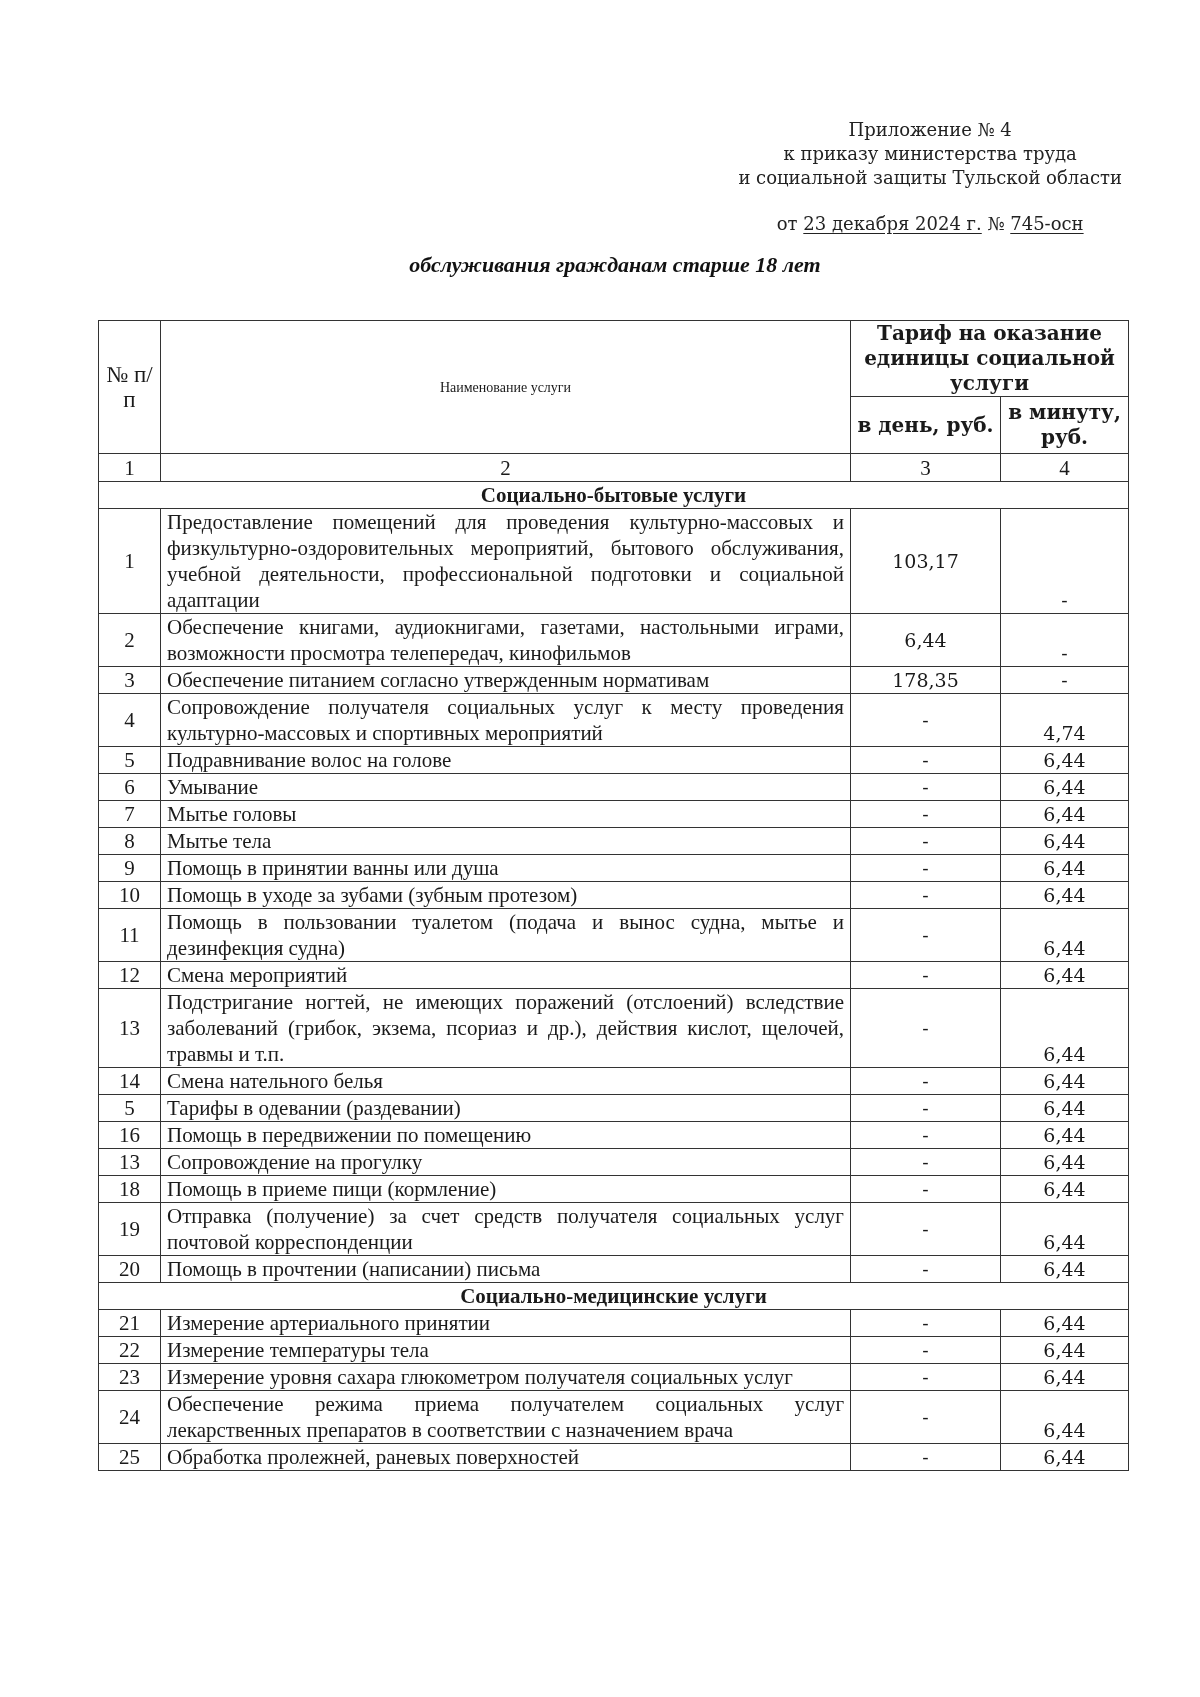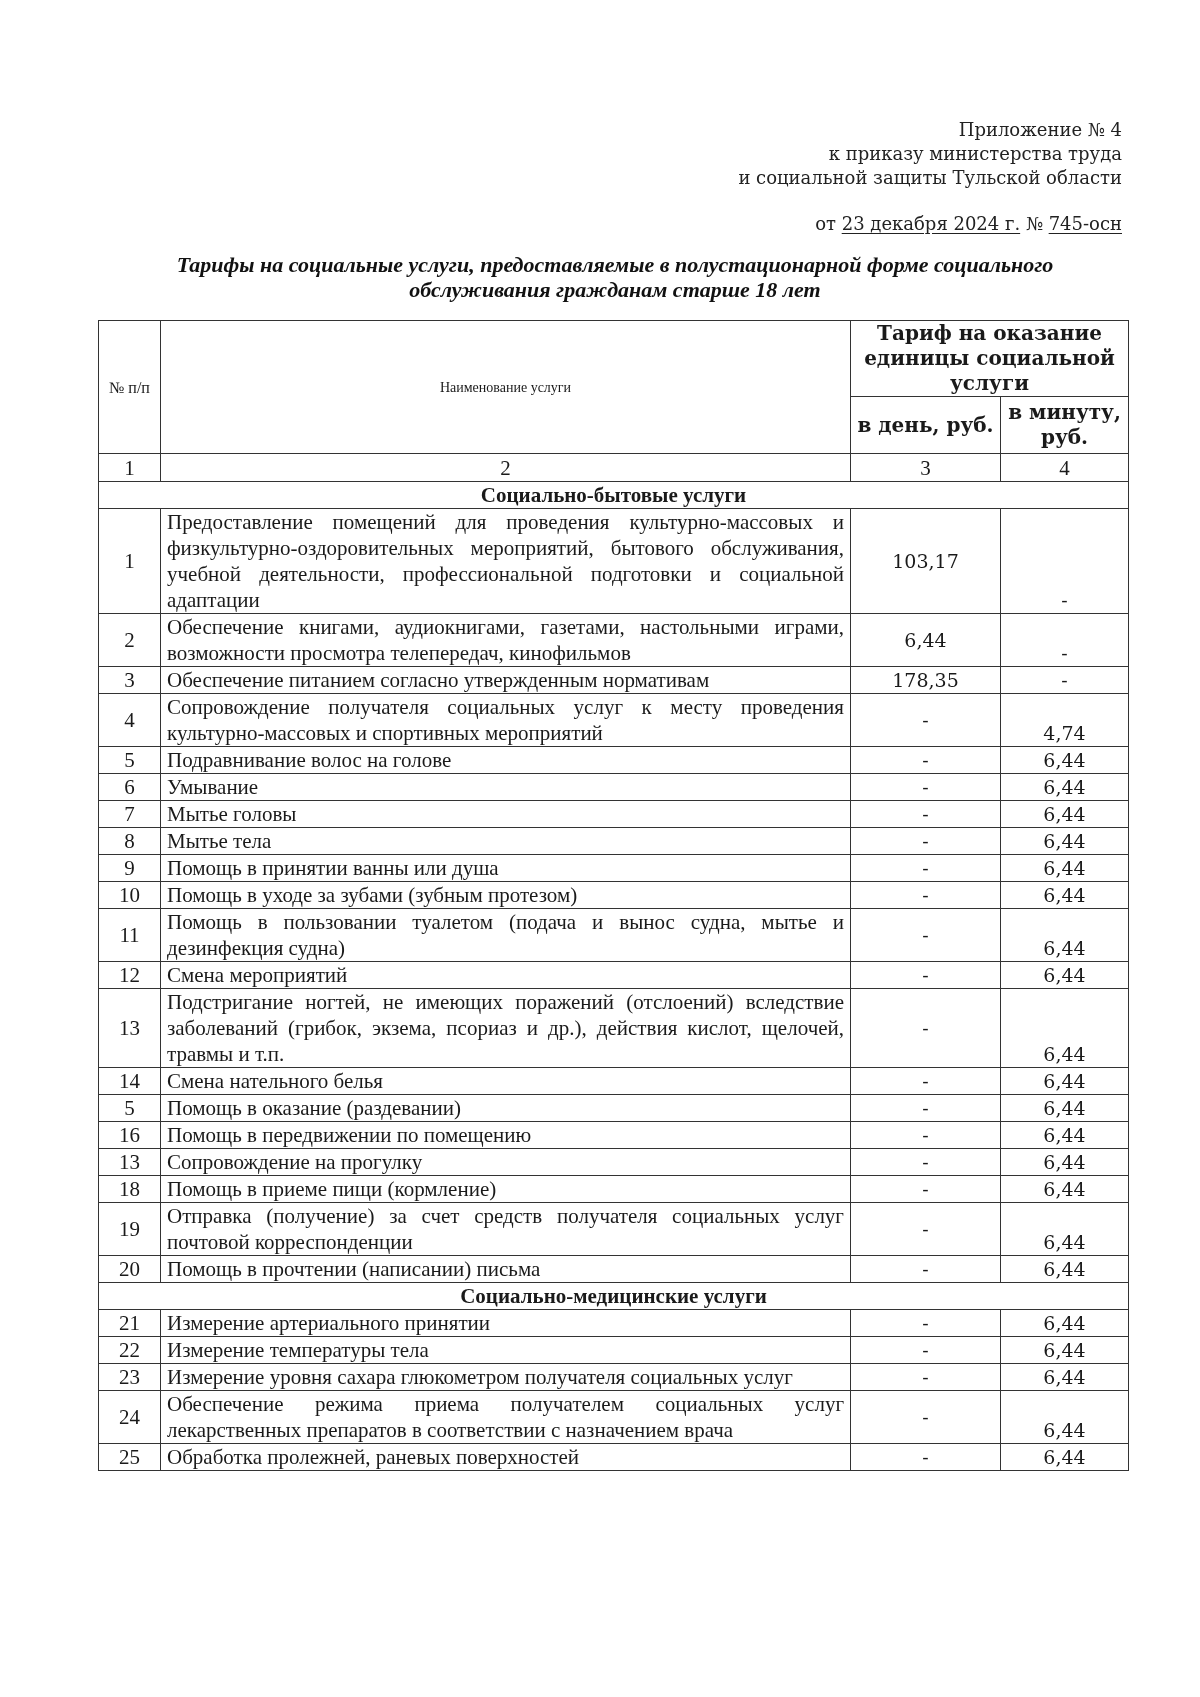--- a/index.html
+++ b/index.html
@@ -1,51 +1,50 @@
 <!DOCTYPE html>
 <html><head>
 <meta charset="utf-8">
 <style>
   html, body { margin: 0; padding: 0; background: #ffffff; }
   body { width: 1200px; height: 1697px; position: relative; overflow: hidden;
          font-family: "Liberation Serif", "DejaVu Serif", serif; color: #1a1a1a; }
-  .header-block { position: absolute; right: 78px; top: 118px; text-align: right;
+  .header-block { position: absolute; right: 78px; top: 118px; text-align: center;
                   font-family: "DejaVu Serif", serif; font-size: 18px; line-height: 24px; color: #222; }
   .header-block .gap { height: 22px; }
   .u { text-decoration: underline; text-underline-offset: 3px; }
   .title { position: absolute; left: 100px; top: 252px; width: 1030px; text-align: center;
            font-family: "Liberation Serif", serif; font-style: italic; font-weight: bold;
            font-size: 22px; line-height: 25px; color: #111; }
   table.tariffs { position: absolute; left: 98px; top: 320px; width: 1030px;
                   border-collapse: collapse; table-layout: fixed; font-size: 21px; line-height: 26px; }
   table.tariffs td, table.tariffs th { border: 1.6px solid #333; padding: 0 6px; vertical-align: middle; }
   col.c-num { width: 62px; } col.c-name { width: 690px; } col.c-day { width: 150px; } col.c-min { width: 128px; }
   th { font-family: "DejaVu Serif", serif; font-weight: bold; font-size: 20px; line-height: 25px; }
-  th.num-h { font-family: "Liberation Serif", serif; font-weight: normal; font-size: 16px; }
+  th.num-h { font-family: "Liberation Serif", serif; font-weight: normal; font-size: 23px; }
   th.name-h { font-family: "Liberation Serif", serif; font-weight: normal; font-size: 14px; }
   .colnum td { text-align: center; height: 27px; padding: 0; }
   .section td { text-align: center; font-weight: bold; height: 26px; margin-left: 39px; }
   td.n { text-align: center; padding: 0; }
   td.name { text-align: justify; text-align-last: left; padding-left: 8px; padding-right: 8px; }
   td.v { text-align: center; font-family: "DejaVu Serif", serif; font-size: 19px; }
   td.v.min { vertical-align: bottom; }
 </style>
 </head>
 <body>
 
 <div class="header-block">
   <div>Приложение № 4</div>
   <div>к приказу министерства труда</div>
   <div>и социальной защиты Тульской области</div>
   <div class="gap"></div>
   <div><span>от </span><span class="u">23 декабря 2024 г.</span><span> № </span><span class="u">745-осн</span></div>
 </div>
 
 <div class="title">
-  <div>Тарифы на социальные услуги, предоставляемые в полустационарной форме социального</div>
   <div>обслуживания гражданам старше 18 лет</div>
 </div>
 
 <table class="tariffs">
   <colgroup>
       <col class="c-num">
       <col class="c-name">
       <col class="c-day">
       <col class="c-min">
     </colgroup>
@@ -149,21 +148,21 @@
         <td class="v min">6,44</td>
       </tr>
       <tr>
         <td class="n">14</td>
         <td class="name">Смена нательного белья</td>
         <td class="v">-</td>
         <td class="v min">6,44</td>
       </tr>
       <tr>
         <td class="n">5</td>
-        <td class="name">Помощь в оказание (раздевании)</td>
+        <td class="name">Тарифы в одевании (раздевании)</td>
         <td class="v">-</td>
         <td class="v min">6,44</td>
       </tr>
       <tr>
         <td class="n">16</td>
         <td class="name">Помощь в передвижении по помещению</td>
         <td class="v">-</td>
         <td class="v min">6,44</td>
       </tr>
       <tr>

